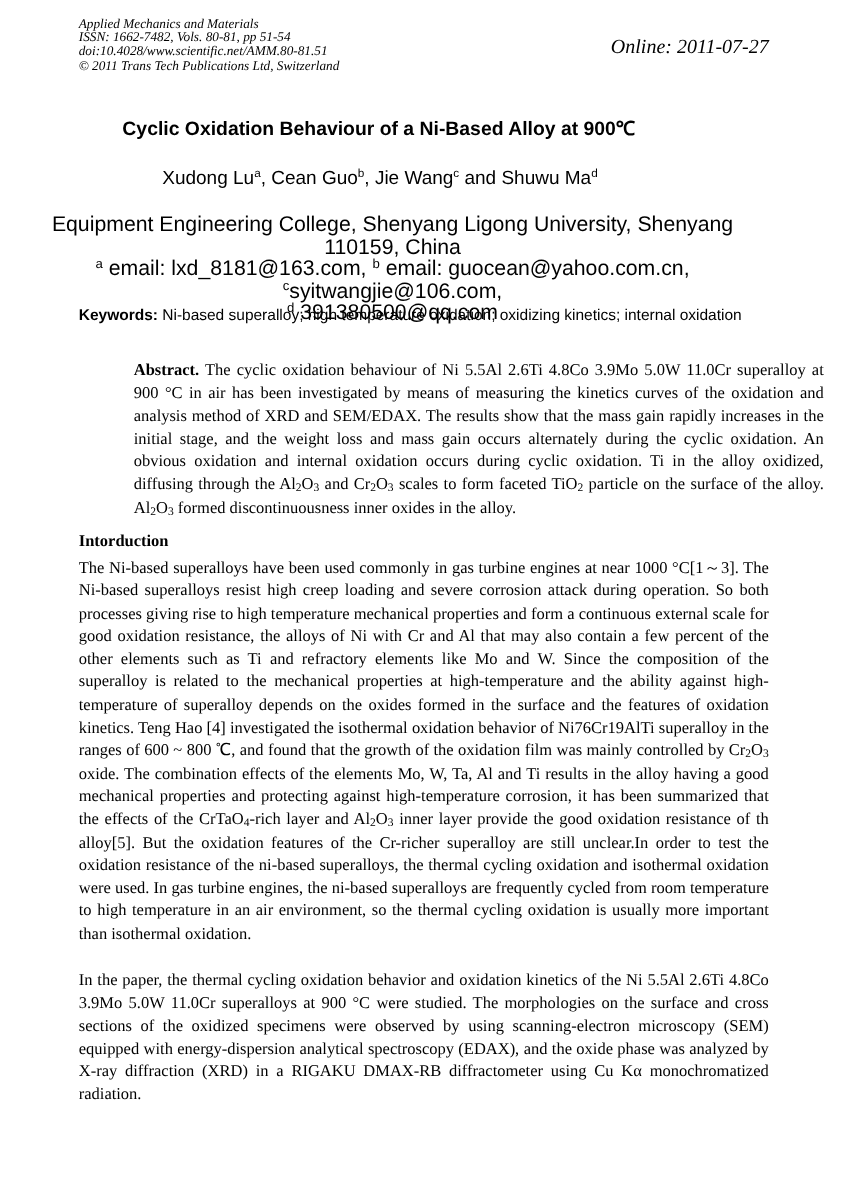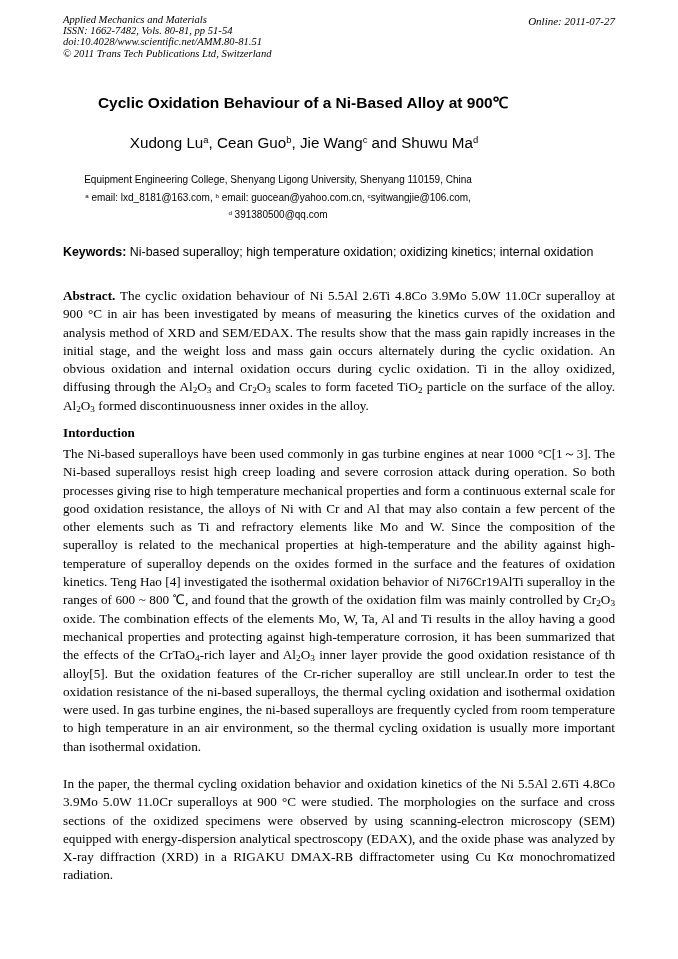--- a/index.html
+++ b/index.html
@@ -1,27 +1,27 @@
 <!DOCTYPE html>
 <html><head>
 <meta charset="utf-8">
 <style>
   html, body { margin: 0; padding: 0; background: #ffffff; }
   body { width: 678px; height: 959px; position: relative; overflow: hidden; color: #000; }
   .header-left { position: absolute; left: 63px; top: 14px; font-family: "Liberation Serif", serif; font-style: italic; font-size: 10.6px; line-height: 11.2px; }
-  .header-right { position: absolute; right: 63px; top: 16px; font-family: "Liberation Serif", serif; font-style: italic; font-size: 11px; line-height: 11.2px; }
+  .header-right { position: absolute; right: 63px; top: 32px; font-family: "Liberation Serif", serif; font-style: italic; font-size: 16px; line-height: 11.2px; }
   .title { position: absolute; left: 0; width: 606px; top: 91px; text-align: center; font-family: "Liberation Sans", sans-serif; font-weight: bold; font-size: 15.5px; }
   .authors { position: absolute; left: 0; width: 608px; top: 134px; text-align: center; font-family: "Liberation Sans", sans-serif; font-size: 15.2px; }
-  .affil { position: absolute; left: 0; width: 556px; top: 171px; text-align: center; font-family: "Liberation Sans", sans-serif; font-size: 10px; line-height: 17.5px; }
+  .affil { position: absolute; left: 0; width: 556px; top: 171px; text-align: center; font-family: "Liberation Sans", sans-serif; font-size: 17px; line-height: 17.5px; padding-left: 36px; }
   sup { font-size: 0.62em; vertical-align: 0.55em; line-height: 0; }
   sub { font-size: 0.7em; vertical-align: -0.2em; line-height: 0; }
   .keywords { position: absolute; left: 63px; top: 245px; font-family: "Liberation Sans", sans-serif; font-size: 12.4px; }
   .keywords b { font-weight: bold; }
   .para { position: absolute; left: 63px; width: 552px; font-family: "Liberation Serif", serif; font-size: 13.2px; line-height: 18.3px; text-align: justify; }
-  .abstract { top: 287px; }
+  .abstract { top: 287px; margin-left: 44px; }
   .section-heading { position: absolute; left: 63px; top: 425px; font-family: "Liberation Serif", serif; font-weight: bold; font-size: 13.2px; }
   .intro1 { top: 445px; }
   .intro2 { top: 775px; }
   .para .lbl { font-weight: bold; }
 </style>
 </head>
 <body>
 
 <div class="header-left">
   <div>Applied Mechanics and Materials</div>

